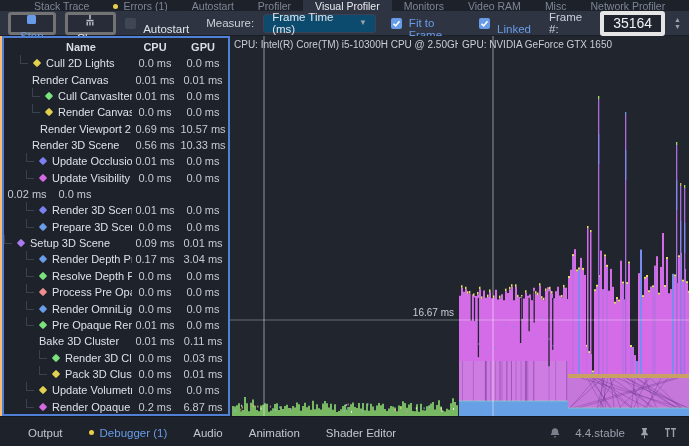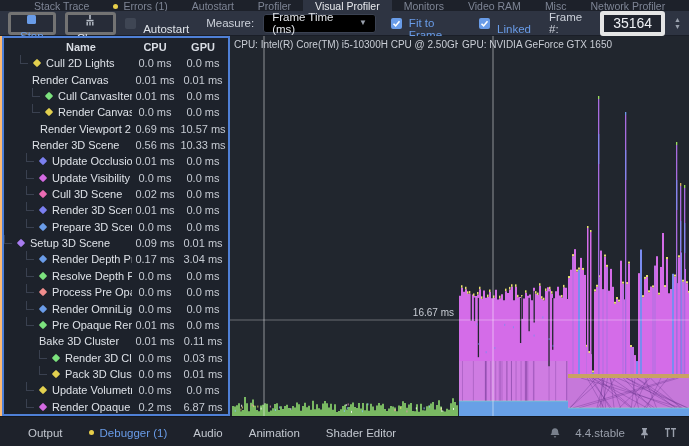--- a/index.html
+++ b/index.html
@@ -13,21 +13,21 @@
   
   .toolbar{height:24px;background:#2e3442;border-bottom:1px solid #1a1e27;display:flex;align-items:center;gap:9px;padding:0 8px;}
   .btn{display:flex;align-items:center;gap:6px;background:#272c38;border:3px solid #737373;border-radius:3px;height:17px;padding:0 9px;font-size:11.5px;color:#dfe3e9;cursor:default;flex-direction:column;}
   .btn .blue{color:#699ce8;}
   .sq{width:9px;height:9px;background:#699ce8;border-radius:1.5px;flex:none;}
   .chk{width:11px;height:11px;border-radius:2px;background:#3f4654;flex:none;display:flex;align-items:center;justify-content:center;}
   .chk.checked{background:#699ce8;}
   .chklbl{font-size:11.5px;color:#dfe3e9;margin-top:12px;}
   .chklbl.on{color:#699ce8;}
   .lbl{font-size:11.5px;color:#ccd1da;}
-  .dd{display:flex;align-items:center;gap:8px;background:#000000;border:1px solid #3b4252;border-radius:3px;height:17px;padding:0 8px;font-size:11.5px;color:#e2e5ea;}
+  .dd{display:flex;align-items:center;gap:8px;background:#0c4a6e;border:1px solid #3b4252;border-radius:3px;height:17px;padding:0 8px;font-size:11.5px;color:#e2e5ea;}
   .chev{color:#9aa1ad;font-size:8px;line-height:8px;}
   .spacer{flex:1;}
   .spin{background:#20242e;border:4px solid #e5e5e5;border-radius:3px;height:17px;display:flex;align-items:center;padding:0 9px;font-size:14px;color:#eef0f4;}
   .spinarrows{display:flex;flex-direction:column;justify-content:center;gap:1px;color:#9aa1ad;font-size:7px;line-height:6px;}
   
   .content{display:flex;height:380px;background:#fdba74;}
   .tablewrap{width:228px;margin-left:2px;box-sizing:border-box;border:2px solid #4f80d6;background:#1d222b;overflow:hidden;flex:none;}
   .thead{display:flex;height:17px;align-items:center;font-size:11px;font-weight:bold;color:#d9dde4;}
   .h-name{flex:1;text-align:center;padding-left:26px;}
   .h-cpu{width:46px;text-align:center;flex:none;}
@@ -206,25 +206,20 @@
           <div class="trow">
             <span class="nm" style="padding-left: 22px;">
               <span class="elbow"></span>
               <span class="dia" style="background: rgb(212, 106, 226);"></span>
               <span>Update Visibility Depe...</span>
             </span>
             <span class="v">0.0 ms</span>
             <span class="v gpu">0.0 ms</span>
           </div>
           <div class="trow">
-            <span class="nm" style="padding-left: 22px;">
-              <span class="elbow"></span>
-              <span class="dia" style="background: rgb(236, 108, 180);"></span>
-              <span>Cull 3D Scene</span>
-            </span>
             <span class="v">0.02 ms</span>
             <span class="v gpu">0.0 ms</span>
           </div>
           <div class="trow">
             <span class="nm" style="padding-left: 22px;">
               <span class="elbow"></span>
               <span class="dia" style="background: rgb(123, 127, 240);"></span>
               <span>Render 3D Scene</span>
             </span>
             <span class="v">0.01 ms</span>

